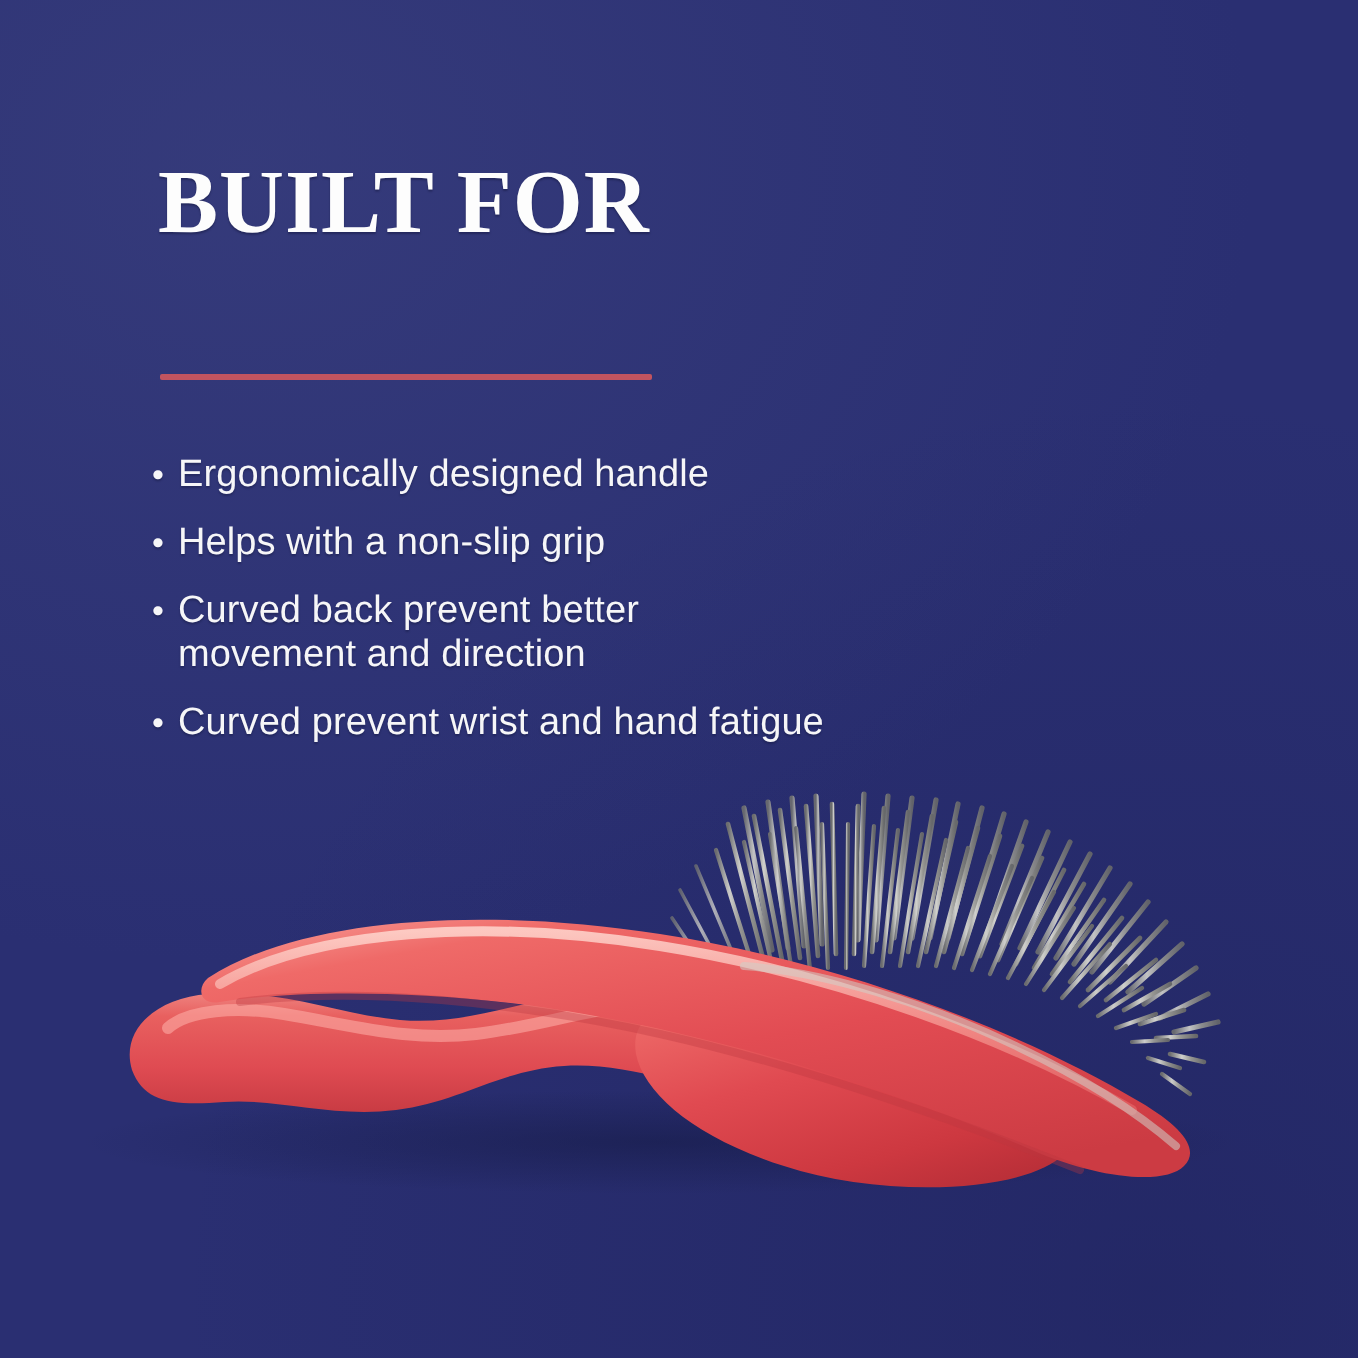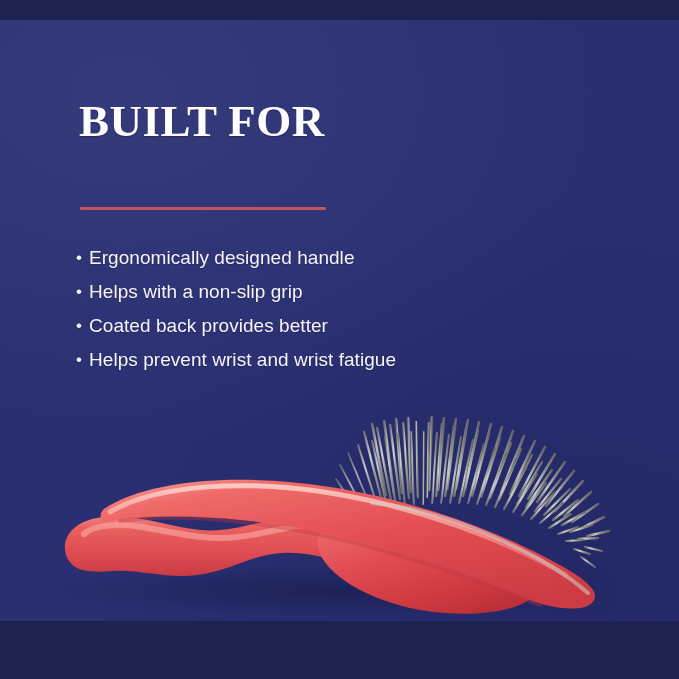--- a/index.html
+++ b/index.html
@@ -3,25 +3,24 @@
 <meta charset="utf-8">
 <style>
   html, body {
     margin: 0;
     padding: 0;
     background: #1e2250;
   }
   #canvas {
     position: relative;
     width: 679px;
-    height: 601px;
+    height: 679px;
     overflow: hidden;
     background: #2a2f72;
     font-family: "Liberation Sans", sans-serif;
-    margin-top: 20px;
     -webkit-font-smoothing: antialiased;
   }
   
   #bg-vignette {
     position: absolute;
     inset: 0;
     background:
       radial-gradient(120% 95% at 18% 12%, rgba(62,68,130,0.55) 0%, rgba(42,47,114,0) 62%),
       radial-gradient(120% 110% at 85% 95%, rgba(30,34,92,0.55) 0%, rgba(42,47,114,0) 60%);
     pointer-events: none;
@@ -109,27 +108,28 @@
     </div>
 
     <div class="bullet">
       <span class="bullet-dot">•</span>
       <span class="bullet-text">Helps with a non-slip grip</span>
     </div>
 
     <div class="bullet">
       <span class="bullet-dot">•</span>
       <span class="bullet-text">
-        <span>Coated back provides better</span>
+        <span>Curved back prevent better</span>
+        <span class="bl2">movement and direction</span>
       </span>
     </div>
 
     <div class="bullet">
       <span class="bullet-dot">•</span>
-      <span class="bullet-text">Helps prevent wrist and wrist fatigue</span>
+      <span class="bullet-text">Curved prevent wrist and hand fatigue</span>
     </div>
 
   </div>
 
   <div id="product">
     <svg viewBox="0 0 679 280" xmlns="http://www.w3.org/2000/svg">
       <defs>
         <linearGradient id="gHandle" x1="0" y1="0" x2="0" y2="1">
           <stop offset="0%" stop-color="#f08a86"></stop>
           <stop offset="22%" stop-color="#e8605f"></stop>

